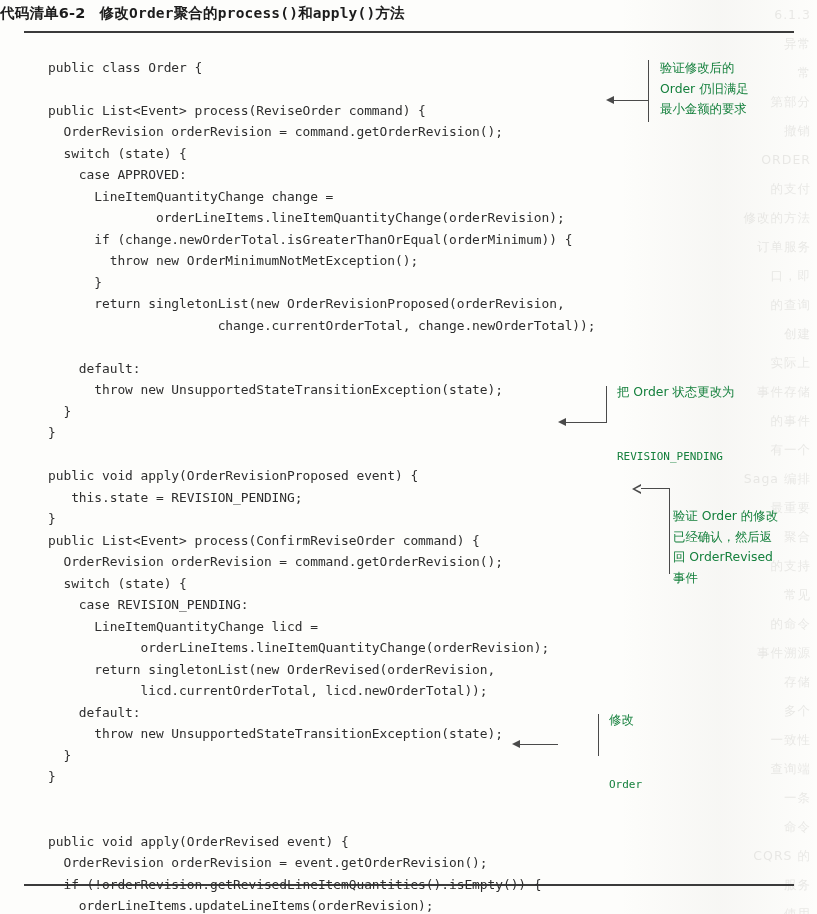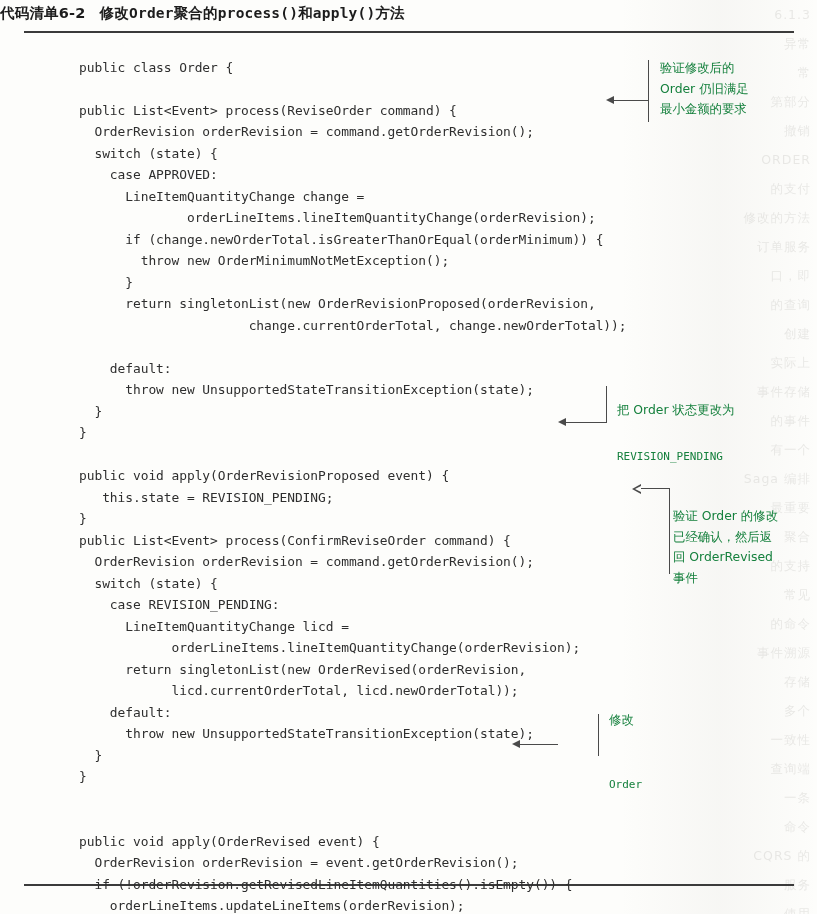--- a/index.html
+++ b/index.html
@@ -71,21 +71,21 @@
     top: 44px;
     left: 48px;
     width: 700px;
     font-family: "DejaVu Sans Mono", monospace;
     font-size: 12.9px;
     line-height: 21.5px;
     color: #2e2e2e;
     white-space: pre;
     letter-spacing: -0.05px;
   }
-  .listing .ln { display: block; height: 21.5px; margin-left: 31px; }
+  .listing .ln { display: block; height: 21.5px; }
   .listing .ln.blank { color: transparent; }
 
   
   .note {
     position: absolute;
     font-family: "DejaVu Sans", sans-serif;
     font-size: 12.4px;
     line-height: 20.5px;
     color: #15803d;
     white-space: pre-line;
@@ -174,21 +174,21 @@
 <div class="arrow-left" style="left:606px; top:96px;"></div>
 <div class="leader" style="left:614px; top:100px; width:34px;"></div>
 <div class="bracket" style="left:648px; top:60px; height:62px;"></div>
 <div class="note" style="left:660px; top:58px; width:140px;">验证修改后的
 Order 仍旧满足
 最小金额的要求</div>
 
 <div class="arrow-left" style="left:558px; top:418px;"></div>
 <div class="leader" style="left:566px; top:422px; width:40px;"></div>
 <div class="bracket" style="left:606px; top:386px; height:37px;"></div>
-<div class="note" style="left:617px; top:400px;">把 Order 状态更改为</div>
+<div class="note" style="left:617px; top:382px;">把 Order 状态更改为</div>
 <div class="note note-mono" style="left:617px; top:403px;">REVISION_PENDING</div>
 
 <div class="arrow-hollow" style="left:632px; top:484px;"></div>
 <div class="leader" style="left:641px; top:488px; width:28px;"></div>
 <div class="bracket" style="left:669px; top:488px; height:86px;"></div>
 <div class="note" style="left:673px; top:506px; width:135px;">验证 Order 的修改
 已经确认，然后返
 回 OrderRevised
 事件</div>
 

